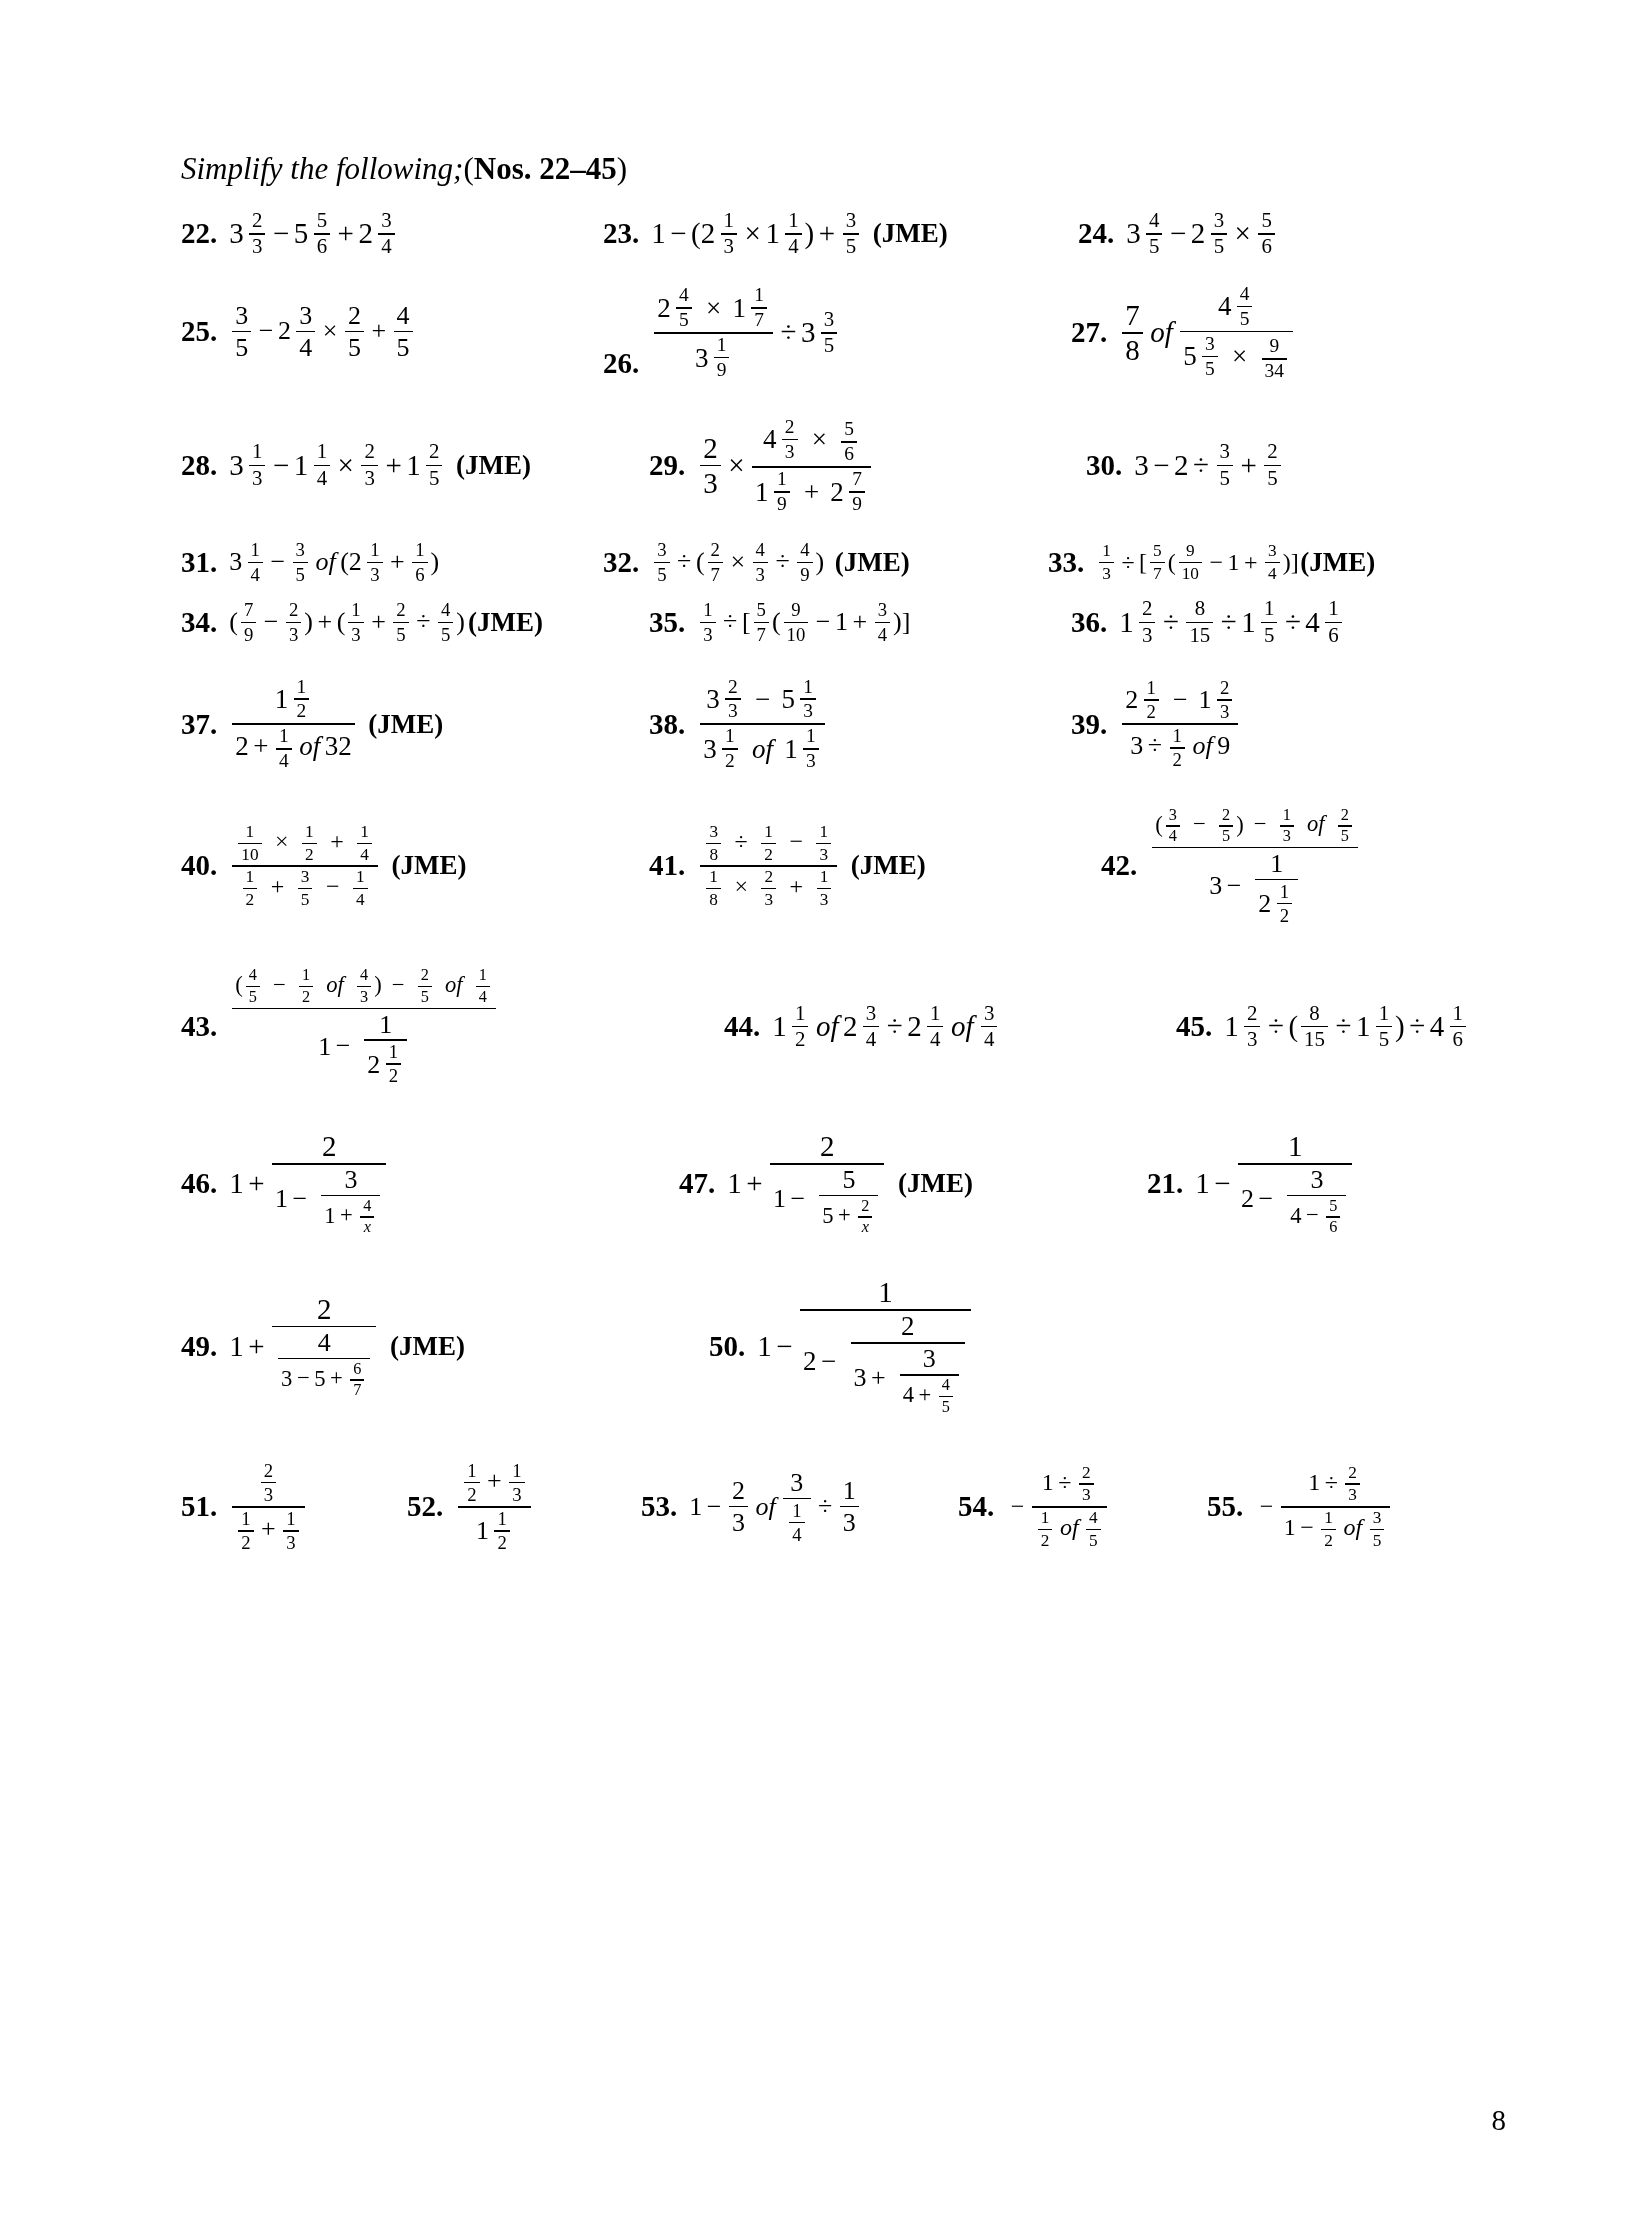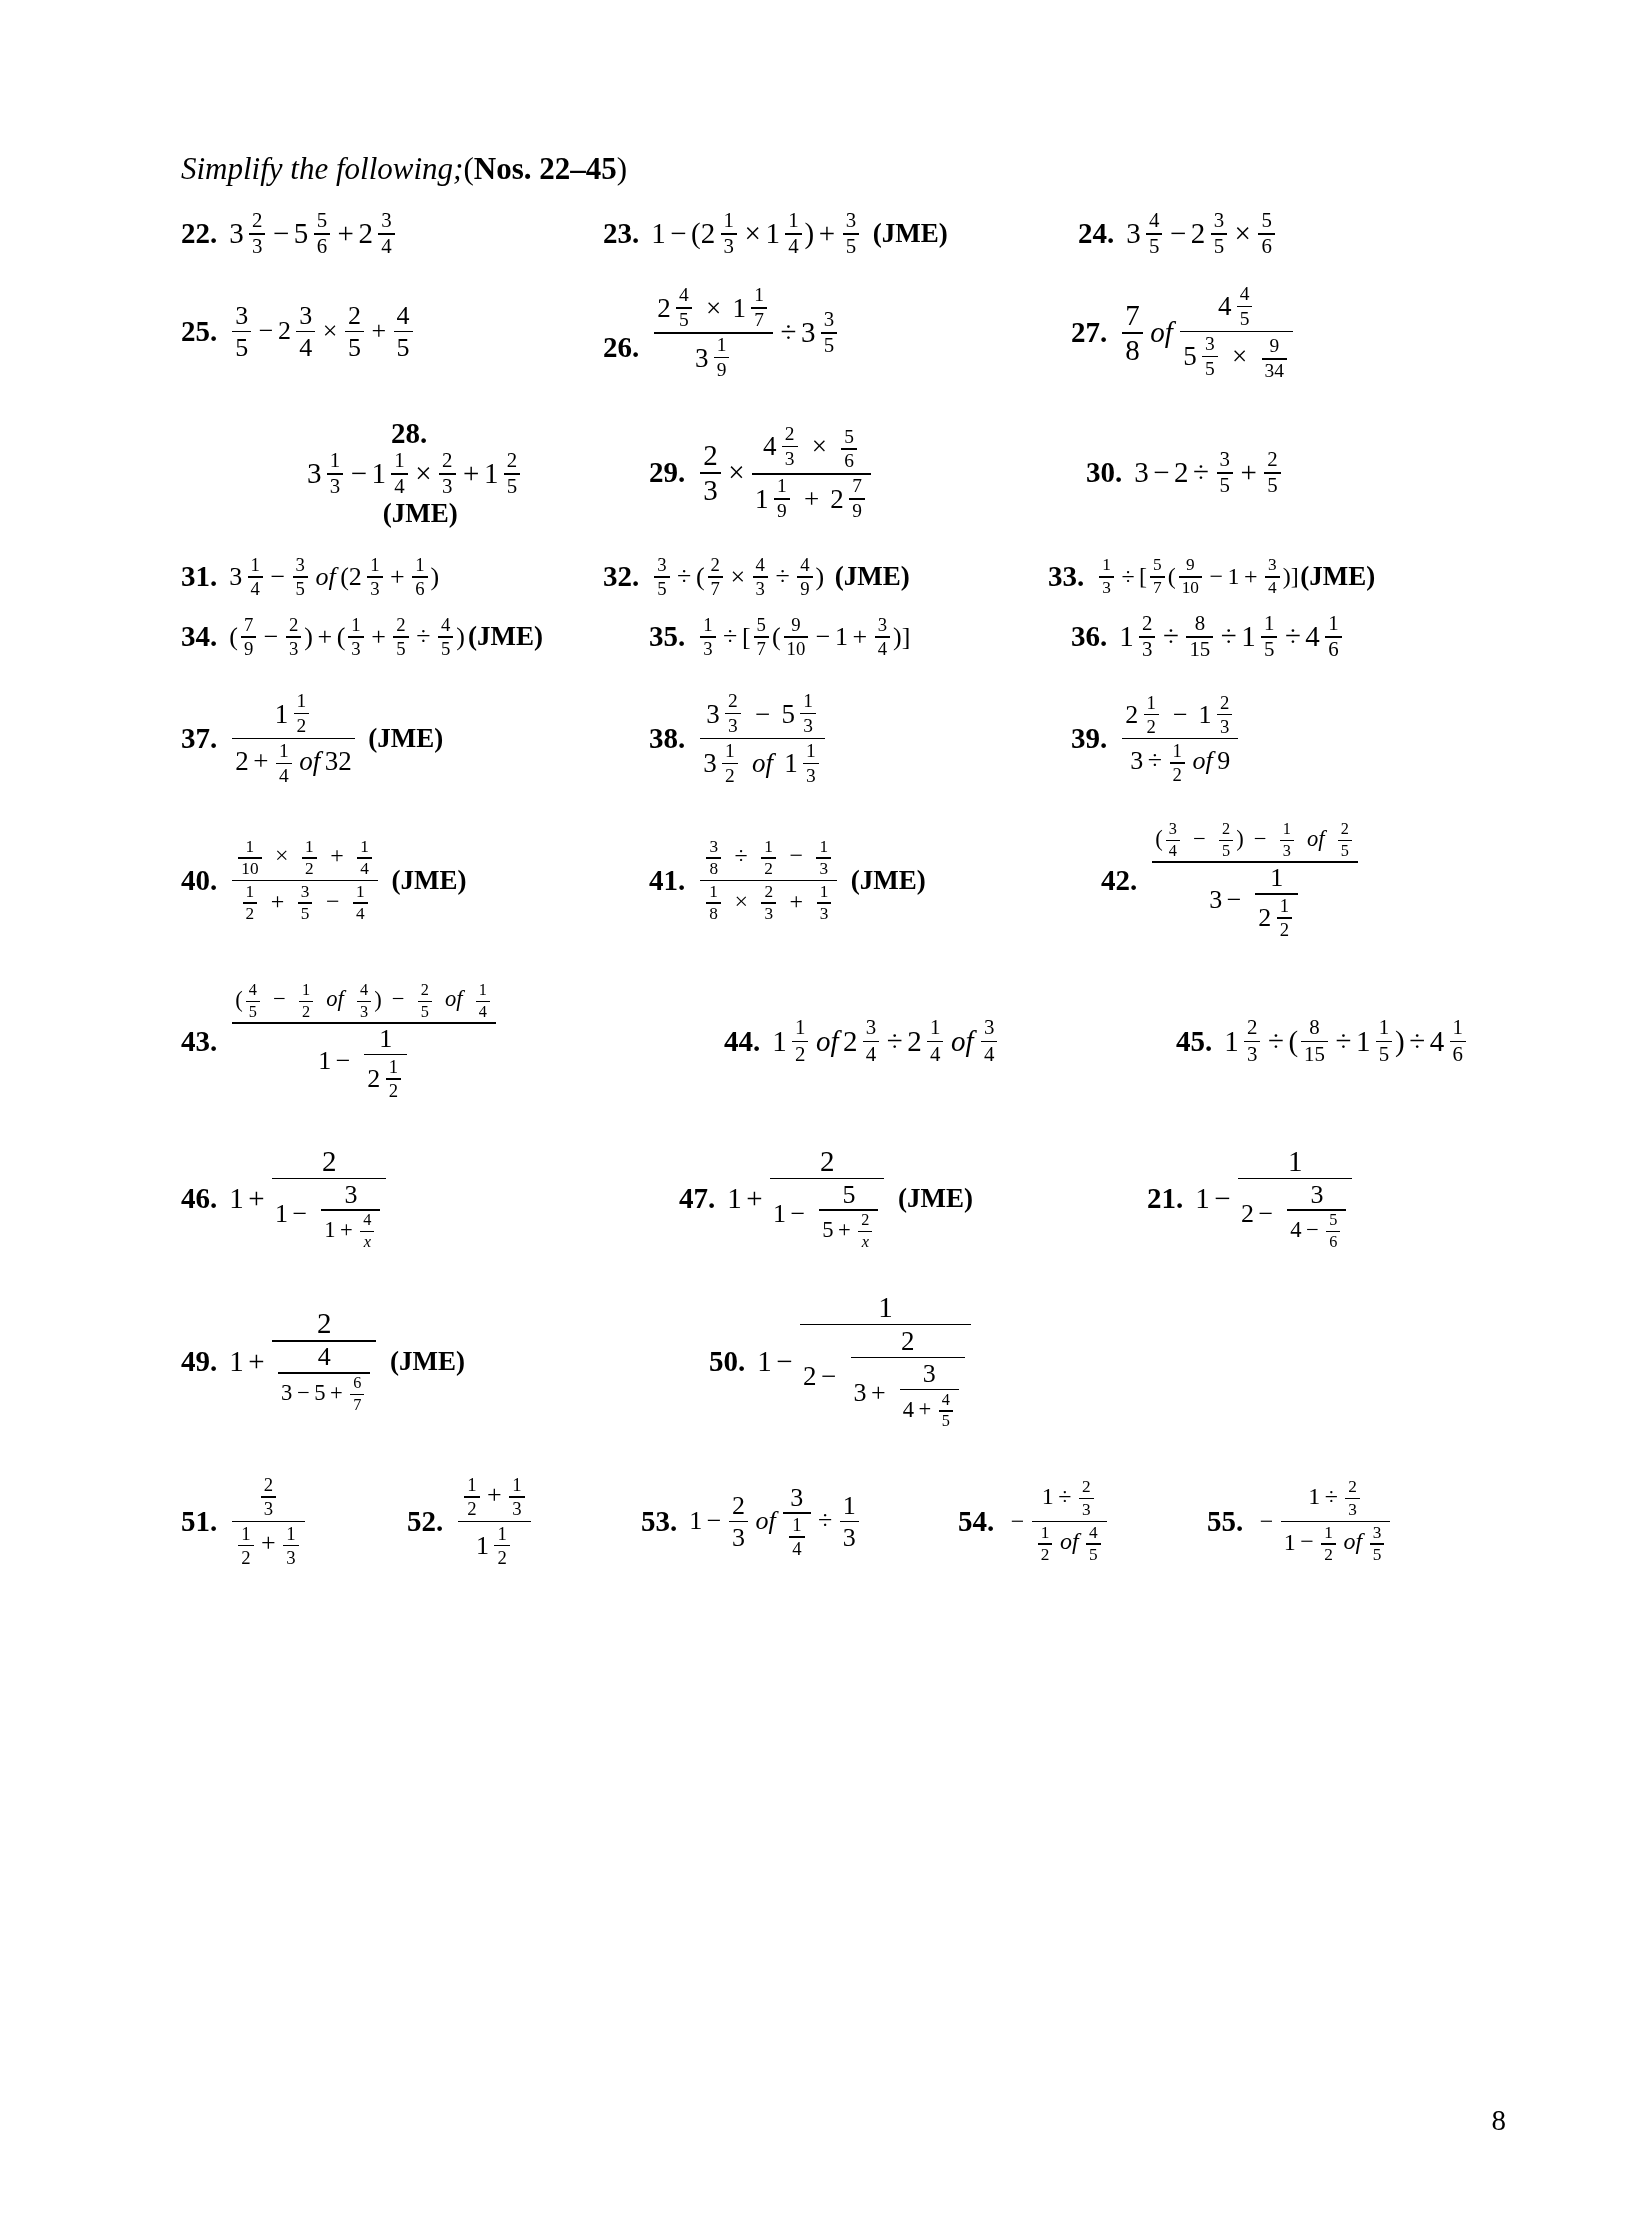--- a/index.html
+++ b/index.html
@@ -207,21 +207,21 @@
         <span class="op">+</span>
         <span class="frac">
               <span class="num">4</span>
               <span class="bar"></span>
               <span class="den">5</span>
             </span>
       </span>
     </div>
 
     <div class="item" style="width:468px;align-items:flex-end;">
-      <span class="num-lbl" style="align-self:flex-end;margin-bottom:16px;">26.</span>
+      <span class="num-lbl" style="align-self:flex-end;margin-bottom:0;">26.</span>
       <span class="mrow">
         <span class="frac" style="font-size:27px;">
           <span class="num">
             <span class="mixed">
                   <span class="whole">2</span>
                   <span class="frac sfrac">
                     <span class="num">4</span>
                     <span class="bar"></span>
                     <span class="den">5</span>
                   </span>
@@ -294,21 +294,21 @@
                   <span class="bar"></span>
                   <span class="den">34</span>
                 </span>
           </span>
         </span>
       </span>
     </div>
   </div>
 
   <div class="row" style="margin-bottom:26px;">
-    <div class="item" style="width:468px;flex-direction:column;">
+    <div class="item" style="width:468px;">
       <span class="num-lbl">28.</span>
       <span class="mrow">
         <span class="mixed">
               <span class="whole">3</span>
               <span class="frac sfrac">
                 <span class="num">1</span>
                 <span class="bar"></span>
                 <span class="den">3</span>
               </span>
             </span>

